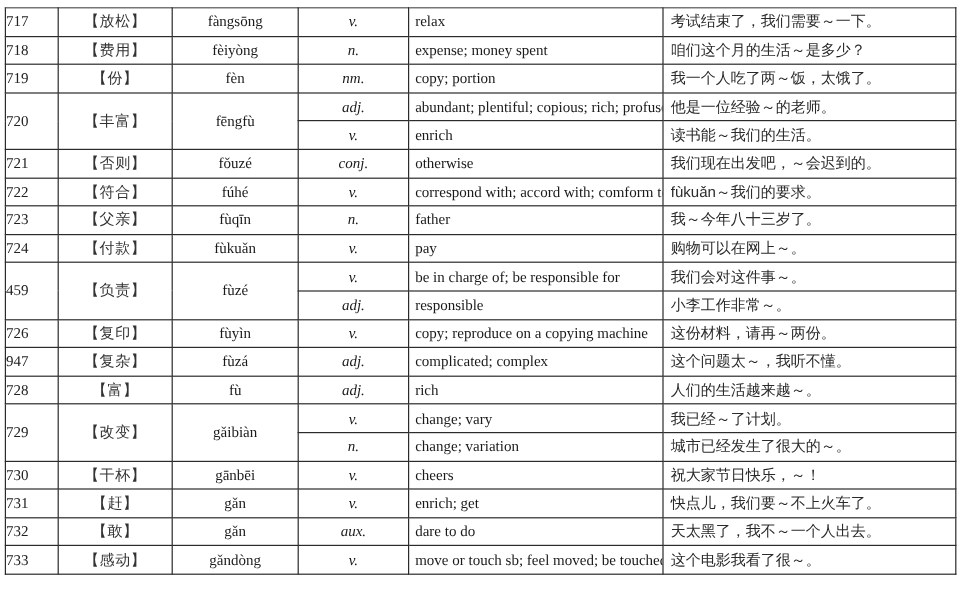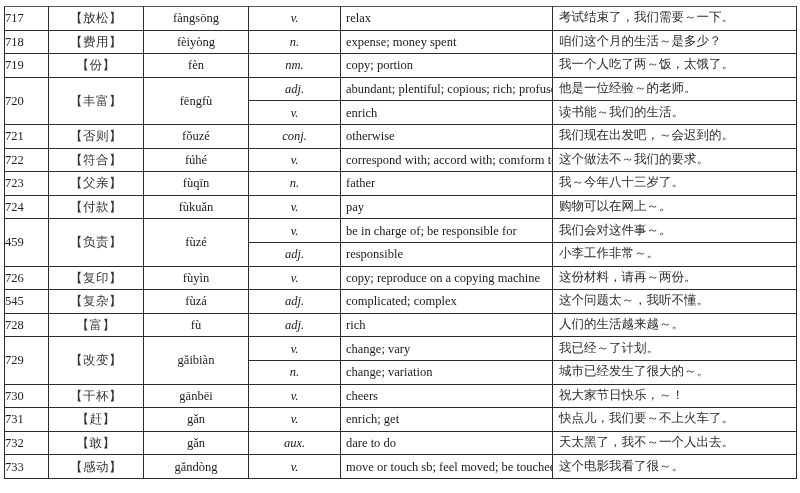--- a/index.html
+++ b/index.html
@@ -48,21 +48,21 @@
       font-family: "DejaVu Sans", sans-serif;
       font-size: 11px;
       color: #333;
       letter-spacing: 0.5px;
     }
     td.pinyin { text-align: center; }
     td.pos { text-align: center; font-style: italic; }
     td.def { padding-left: 5px !important; }
     td.ex {
       padding-left: 6px !important;
-      font-family: Liberation Mono, monospace;
+      font-family: Liberation Sans, sans-serif;
       font-size: 11px;
       color: #2a2a2a;
     }
     tr.group-start td { border-top: 1.6px solid #555; }
   </style>
 </head>
 <body>
 
 <div class="page">
   <table class="vocab">
@@ -125,21 +125,21 @@
         <td class="def">otherwise</td>
         <td class="ex">我们现在出发吧，～会迟到的。</td>
       </tr>
 
       <tr class="group-start">
         <td class="num">722</td>
         <td class="word">【符合】</td>
         <td class="pinyin">fúhé</td>
         <td class="pos">v.</td>
         <td class="def">correspond with; accord with; comform to</td>
-        <td class="ex">这个做法不～我们的要求。</td>
+        <td class="ex">fùkuǎn～我们的要求。</td>
       </tr>
 
       <tr class="group-start">
         <td class="num">723</td>
         <td class="word">【父亲】</td>
         <td class="pinyin">fùqīn</td>
         <td class="pos">n.</td>
         <td class="def">father</td>
         <td class="ex">我～今年八十三岁了。</td>
       </tr>
@@ -170,21 +170,21 @@
       <tr class="group-start">
         <td class="num">726</td>
         <td class="word">【复印】</td>
         <td class="pinyin">fùyìn</td>
         <td class="pos">v.</td>
         <td class="def">copy; reproduce on a copying machine</td>
         <td class="ex">这份材料，请再～两份。</td>
       </tr>
 
       <tr class="group-start">
-        <td class="num">545</td>
+        <td class="num">947</td>
         <td class="word">【复杂】</td>
         <td class="pinyin">fùzá</td>
         <td class="pos">adj.</td>
         <td class="def">complicated; complex</td>
         <td class="ex">这个问题太～，我听不懂。</td>
       </tr>
 
       <tr class="group-start">
         <td class="num">728</td>
         <td class="word">【富】</td>

